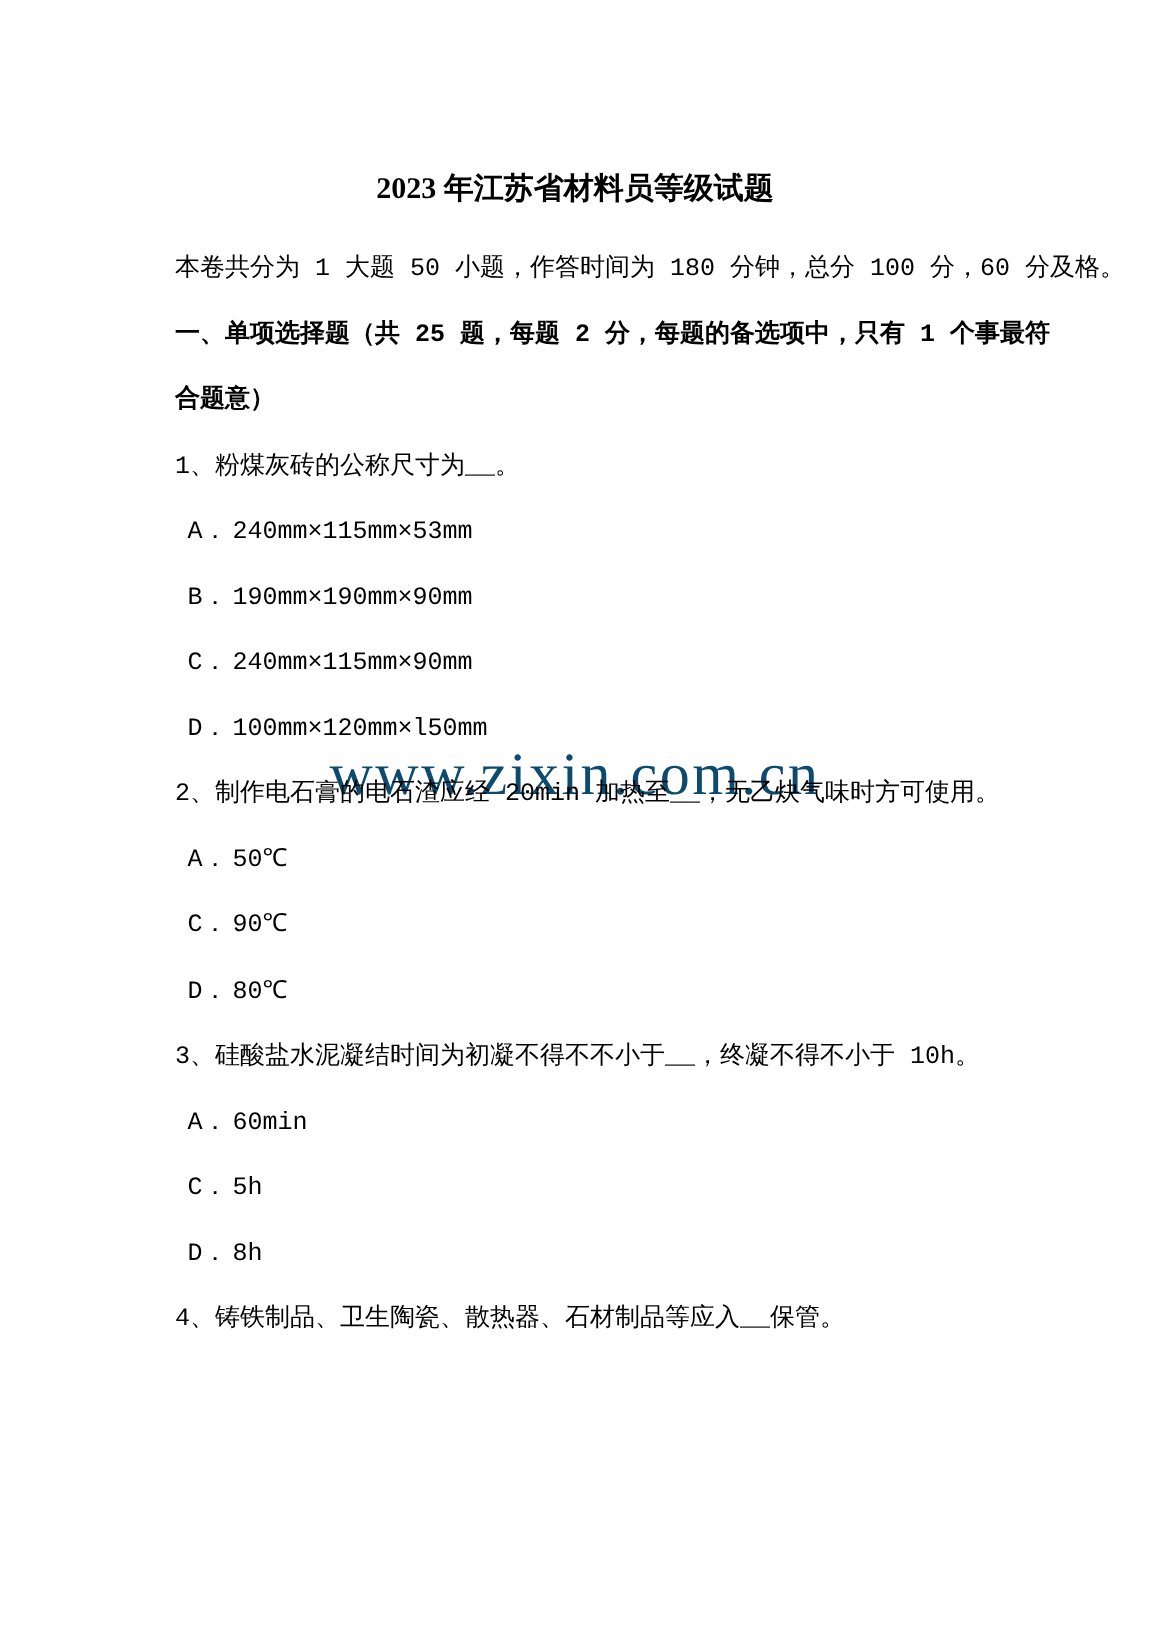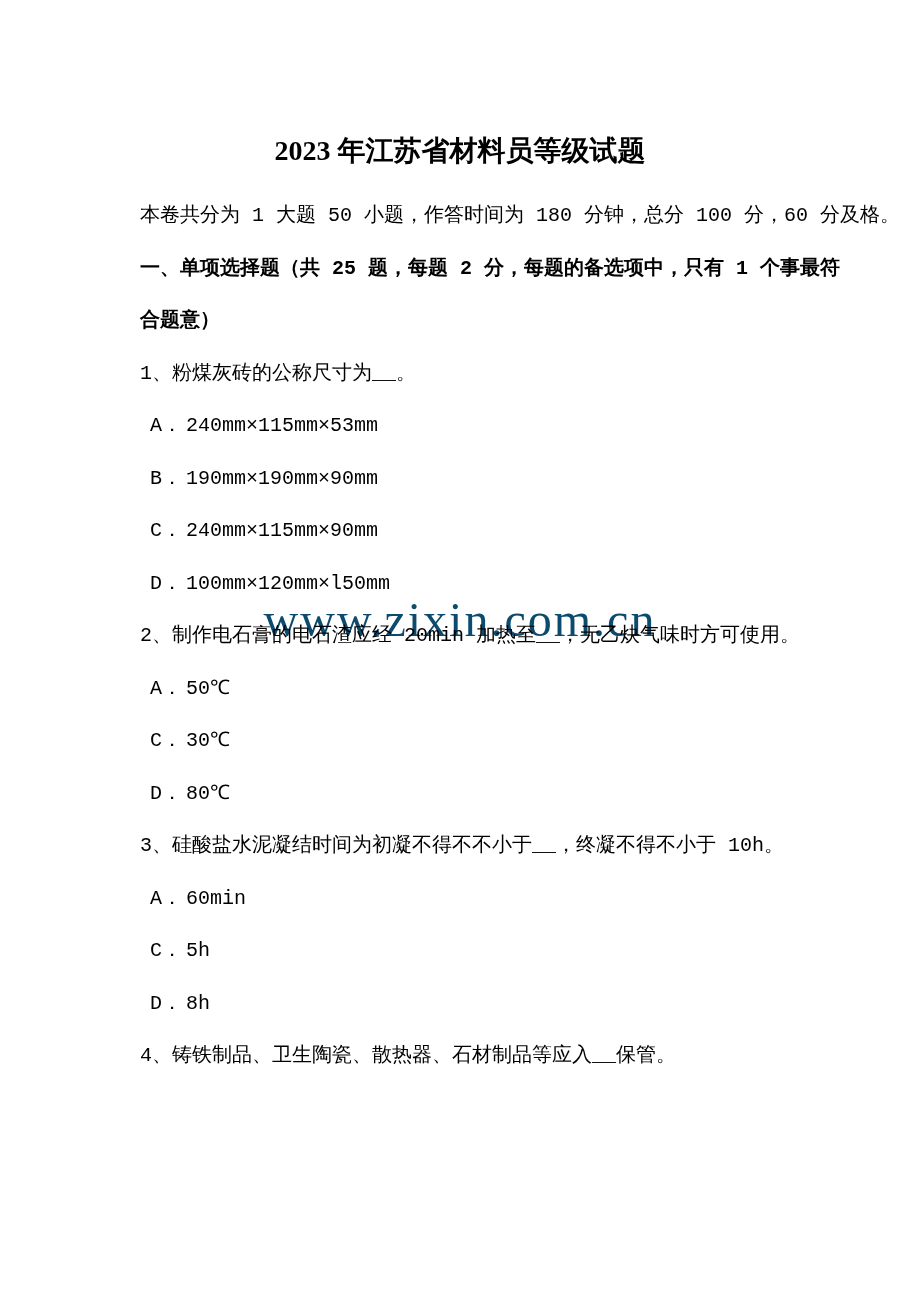--- a/index.html
+++ b/index.html
@@ -33,21 +33,21 @@
   .content {
     position: absolute;
     left: 140px;
     right: 140px;
     top: 0;
     z-index: 1;
   }
   .title {
     margin: 0 0 18px 0;
     padding-top: 130px;
-    font-size: 28px;
+    font-size: 24px;
     line-height: 42px;
     font-weight: bold;
     text-align: center;
     white-space: nowrap;
   }
   p {
     margin: 0;
     font-size: 20px;
     line-height: 52.5px;
     font-family: Liberation Mono, monospace;
@@ -89,21 +89,21 @@
     <p class="heading heading-l2">合题意）</p>
 
     <p class="question"><span>1、</span><span>粉煤灰砖的公称尺寸为__。</span></p>
     <p class="option"><span class="opt-label">A．</span><span>240mm×115mm×53mm</span></p>
     <p class="option"><span class="opt-label">B．</span><span>190mm×190mm×90mm</span></p>
     <p class="option"><span class="opt-label">C．</span><span>240mm×115mm×90mm</span></p>
     <p class="option"><span class="opt-label">D．</span><span>100mm×120mm×l50mm</span></p>
 
     <p class="question"><span>2、</span><span>制作电石膏的电石渣应经 20min 加热至__，无乙炔气味时方可使用。</span></p>
     <p class="option"><span class="opt-label">A．</span><span>50℃</span></p>
-    <p class="option"><span class="opt-label">C．</span><span>30℃</span></p>
+    <p class="option"><span class="opt-label">C．</span><span>90℃</span></p>
     <p class="option"><span class="opt-label">D．</span><span>80℃</span></p>
 
     <p class="question"><span>3、</span><span>硅酸盐水泥凝结时间为初凝不得不不小于__，终凝不得不小于 10h。</span></p>
     <p class="option"><span class="opt-label">A．</span><span>60min</span></p>
     <p class="option"><span class="opt-label">C．</span><span>5h</span></p>
     <p class="option"><span class="opt-label">D．</span><span>8h</span></p>
 
     <p class="question"><span>4、</span><span>铸铁制品、卫生陶瓷、散热器、石材制品等应入__保管。</span></p>
 
   </div>

